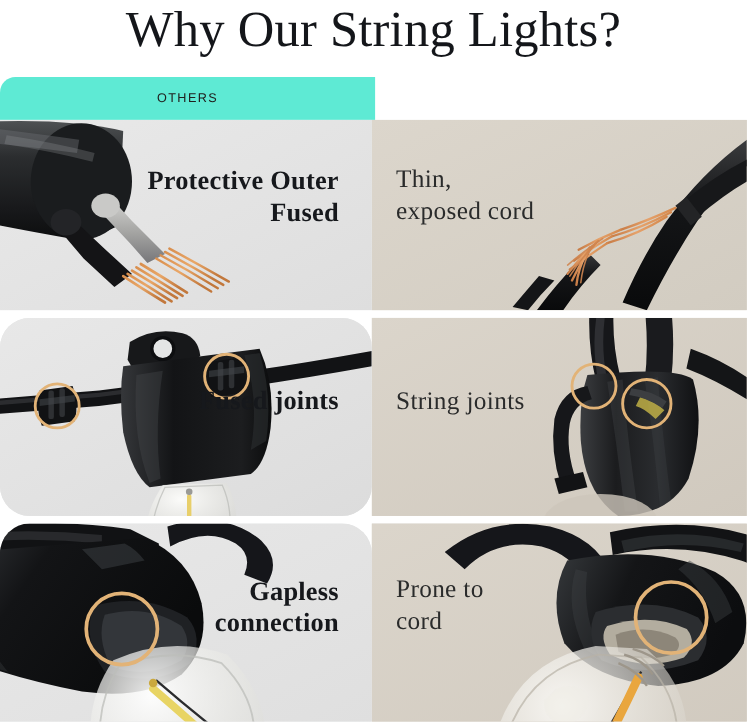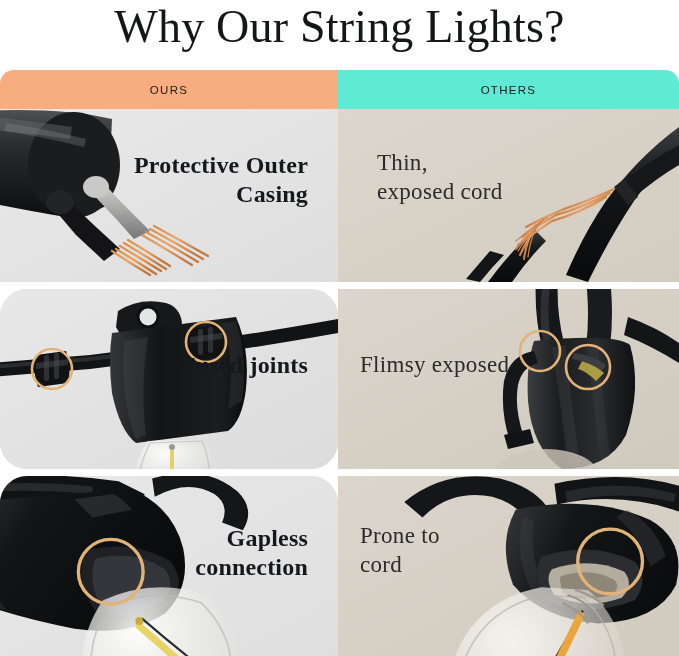--- a/index.html
+++ b/index.html
@@ -110,21 +110,21 @@
   .label-others {
     left: 22px;
     text-align: left;
     font-weight: 400;
     font-size: 23px;
     line-height: 1.24;
     letter-spacing: 0.3px;
     color: #2a2b2b;
   }
   .row-1 .label-ours   { top: 42px; }
-  .row-1 .label-others { top: 40px; margin-left: 17px; }
+  .row-1 .label-others { top: 40px; }
   .row-2 .label-ours   { top: 62px; }
   .row-2 .label-others { top: 62px; }
   .row-3 .label-ours   { top: 48px; }
   .row-3 .label-others { top: 46px; }
 
   
   .art { position: absolute; inset: 0; z-index: 2; }
   .art svg { display: block; width: 100%; height: 100%; }
 
   
@@ -133,21 +133,20 @@
 </head>
 <body>
 
 <div class="page">
 
   <div class="title">Why Our String Lights?</div>
 
   <div class="table">
 
     <div class="header-band">
-      <div class="header-cell header-ours">OURS</div>
       <div class="header-cell header-others">OTHERS</div>
     </div>
 
     <div class="row row-1">
 
       <div class="cell cell-ours">
         <div class="art">
           <svg viewBox="0 0 338 173" preserveAspectRatio="xMidYMid slice">
             <defs>
               <linearGradient id="r1bg" x1="0" y1="0" x2="1" y2="1">
@@ -195,21 +194,21 @@
               <path d="M142 126 Q166 140 192 156"></path>
               <path d="M146 123 Q172 137 198 153"></path>
               <path d="M150 120 Q176 134 203 150"></path>
               <path d="M154 117 Q180 131 208 147"></path>
             </g>
 
             <path d="M6 14 Q46 20 86 30 L84 38 Q44 28 4 22 Z" fill="#8e9296" opacity="0.3"></path>
           </svg>
         </div>
         <div class="label label-ours">Protective Outer
-Casing</div>
+Fused</div>
       </div>
 
       <div class="cell cell-others">
         <div class="art">
           <svg viewBox="0 0 341 173" preserveAspectRatio="xMidYMid slice">
             <defs>
               <linearGradient id="r1bg2" x1="0" y1="0" x2="1" y2="1">
                 <stop offset="0" stop-color="#dcd6cc"></stop>
                 <stop offset="1" stop-color="#d2ccc1"></stop>
               </linearGradient>
@@ -350,21 +349,21 @@
 
             <path d="M244 72 Q258 76 266 84 L258 92 Q248 82 240 80 Z" fill="#d4c24a" opacity="0.75"></path>
             <path d="M236 64 Q254 66 268 76 L264 82 Q250 72 234 70 Z" fill="#3c3e41"></path>
 
             <ellipse cx="208" cy="186" rx="52" ry="26" fill="#cdc6ba" opacity="0.8"></ellipse>
 
             <circle class="ring" cx="202" cy="62" r="20"></circle>
             <circle class="ring" cx="250" cy="78" r="22"></circle>
           </svg>
         </div>
-        <div class="label label-others">Flimsy exposed</div>
+        <div class="label label-others">String joints</div>
       </div>
     </div>
 
     <div class="row row-3">
 
       <div class="cell cell-ours">
         <div class="art">
           <svg viewBox="0 0 338 180" preserveAspectRatio="xMidYMid slice">
             <defs>
               <linearGradient id="r3bg" x1="0" y1="0" x2="1" y2="1">

